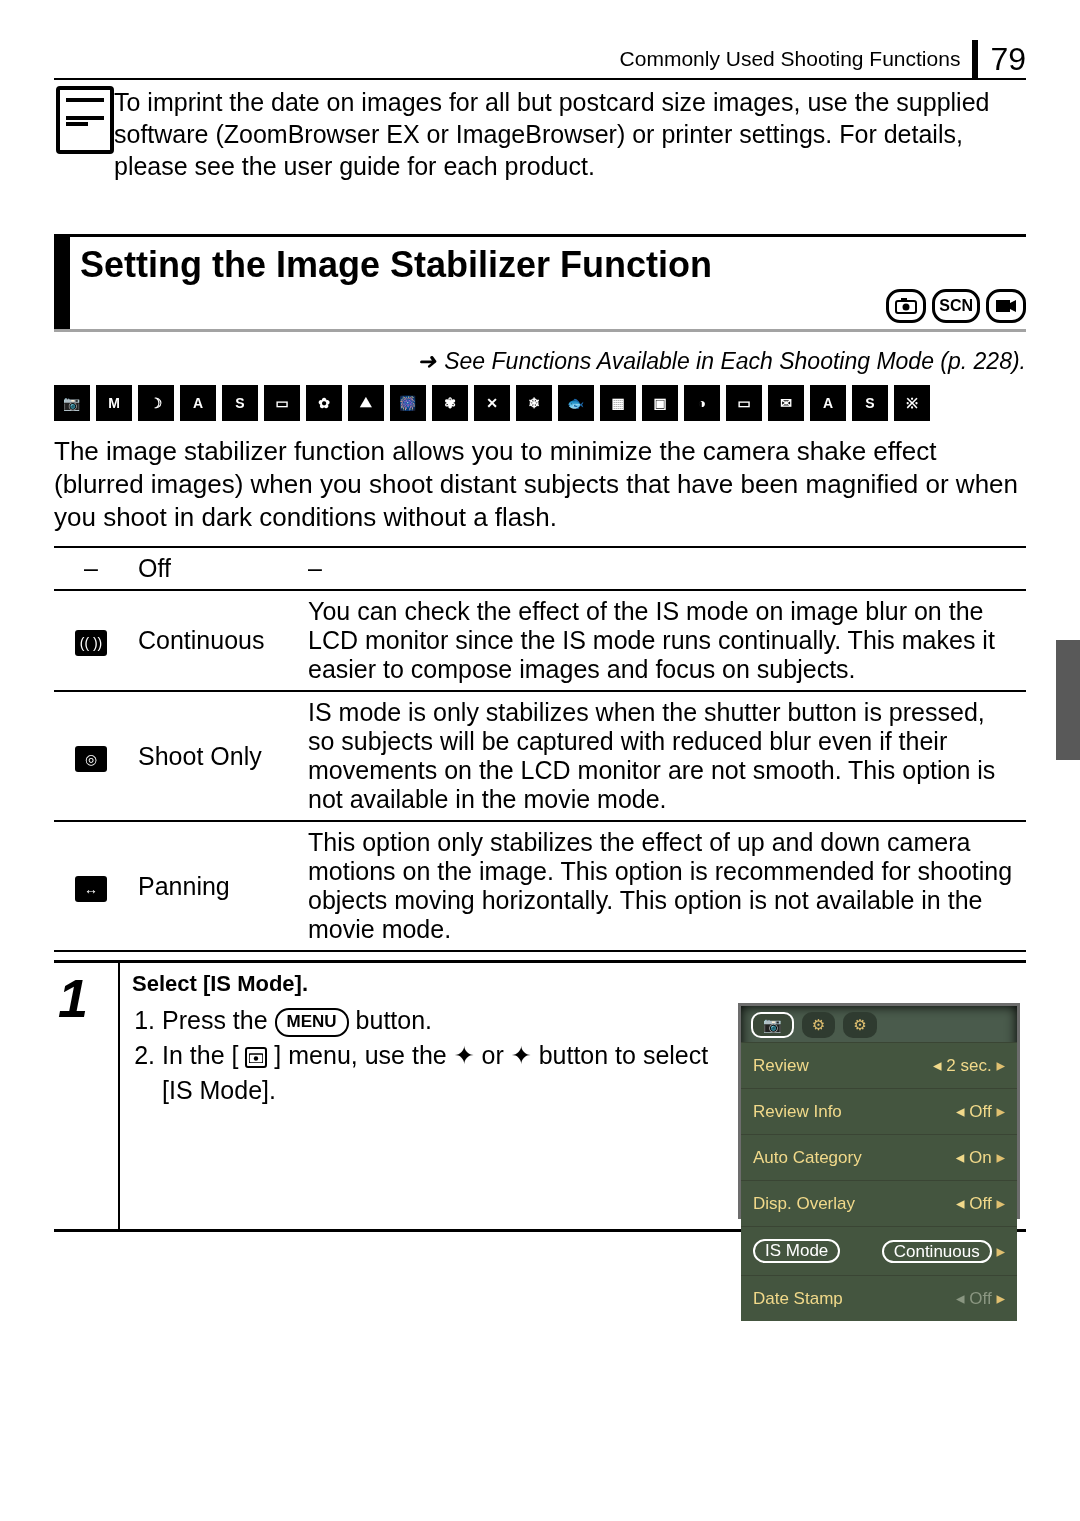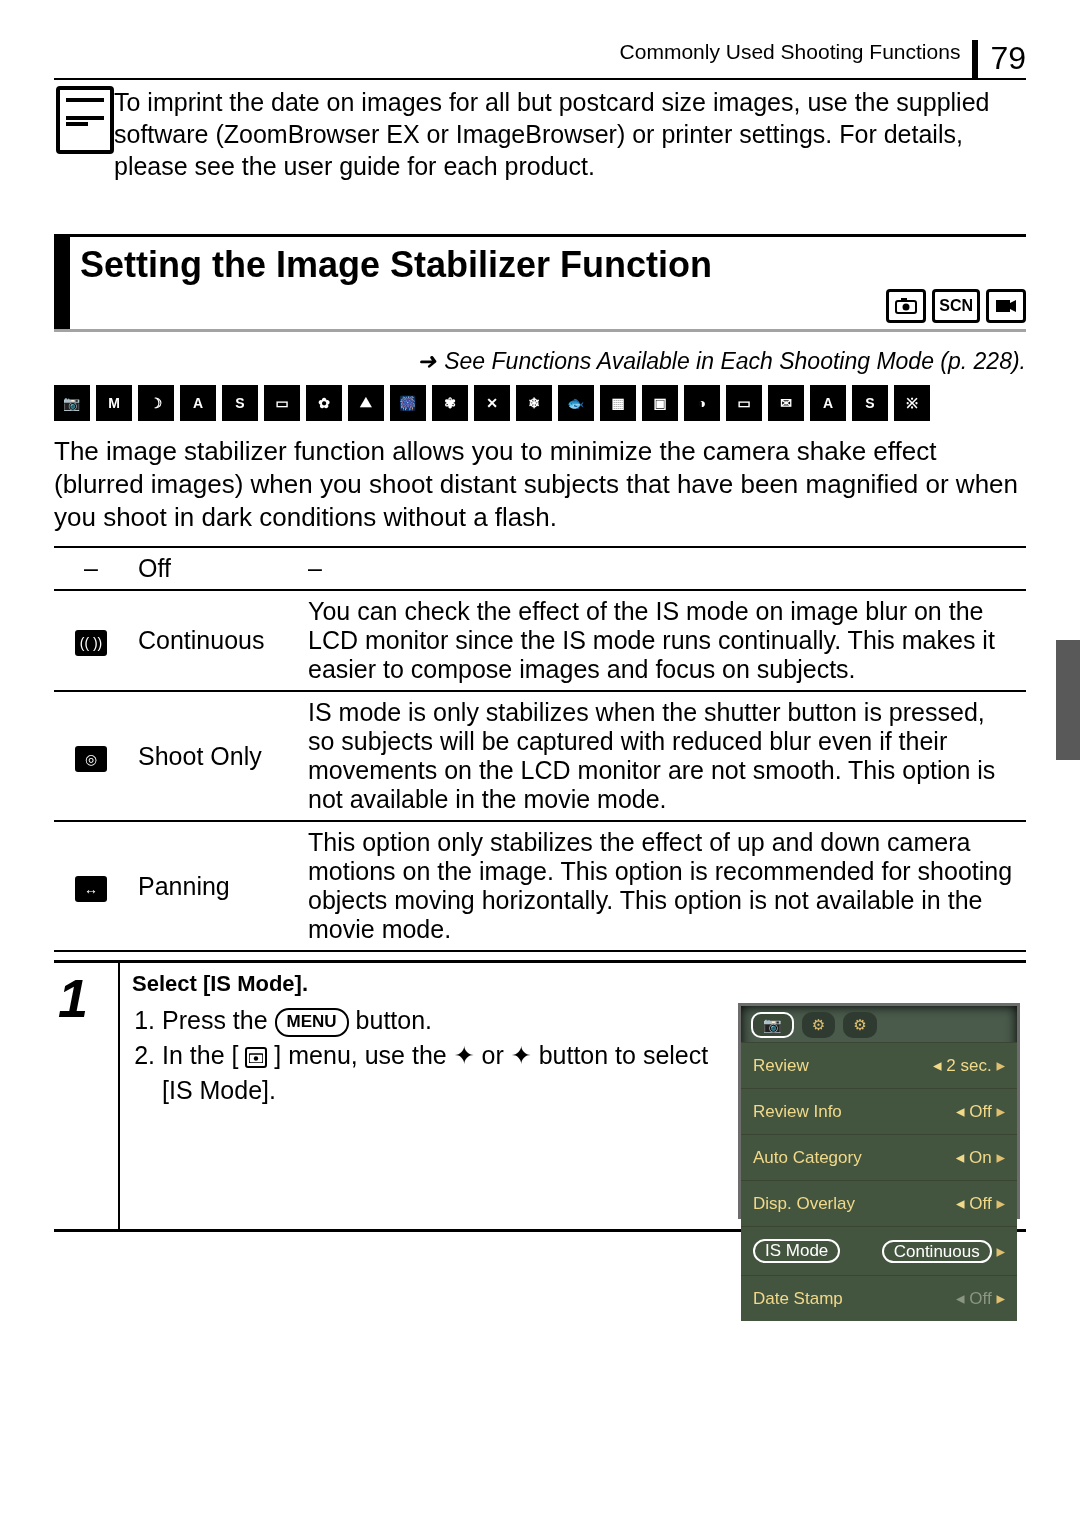--- a/index.html
+++ b/index.html
@@ -14,20 +14,21 @@
     min-height: 1521px;
     background: #fff;
     margin: 0 auto;
     box-sizing: border-box;
     padding: 40px 54px 0 54px;
     position: relative;
   }
   .topbar {
     display: flex;
     justify-content: flex-end;
+    align-items: center;
     gap: 12px;
     font-size: 21px;
   }
   .topbar-title {
     font-size: 21px;
   }
   .topbar-sep {
     width: 6px;
     height: 38px;
     background: #000;
@@ -90,21 +91,21 @@
     line-height: 1.1;
   }
   .mode-badges {
     display: flex;
     gap: 6px;
     justify-content: flex-end;
     margin-top: 4px;
   }
   .badge {
     border: 3px solid #000;
-    border-radius: 4px;
+    border-radius: 14px;
     padding: 1px 4px;
     display: inline-flex;
     align-items: center;
     justify-content: center;
     font-weight: 900;
     height: 26px;
     min-width: 26px;
   }
   .xref {
     display: flex;

